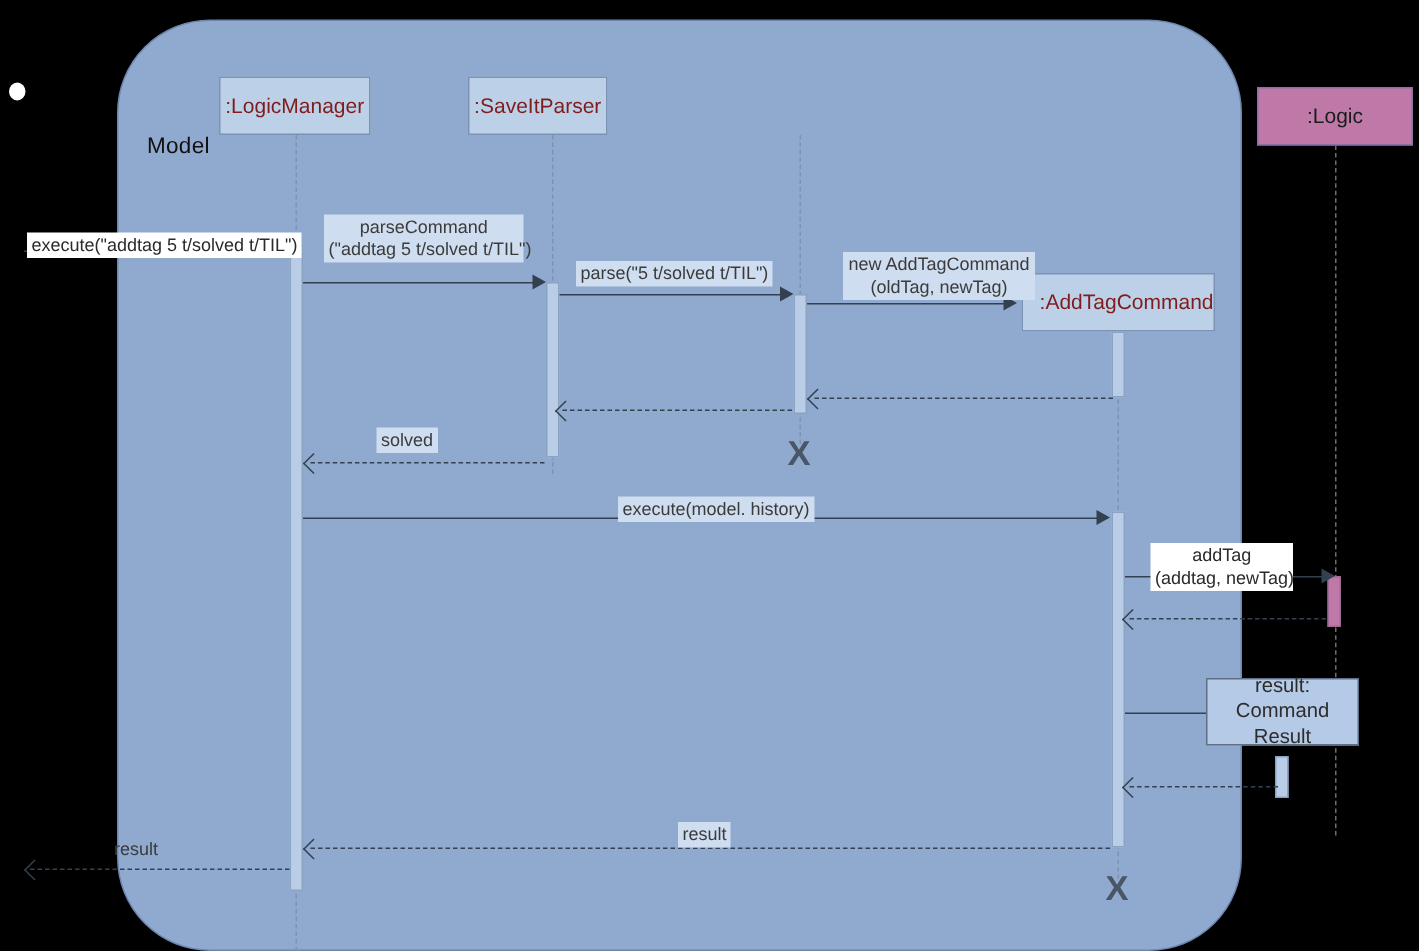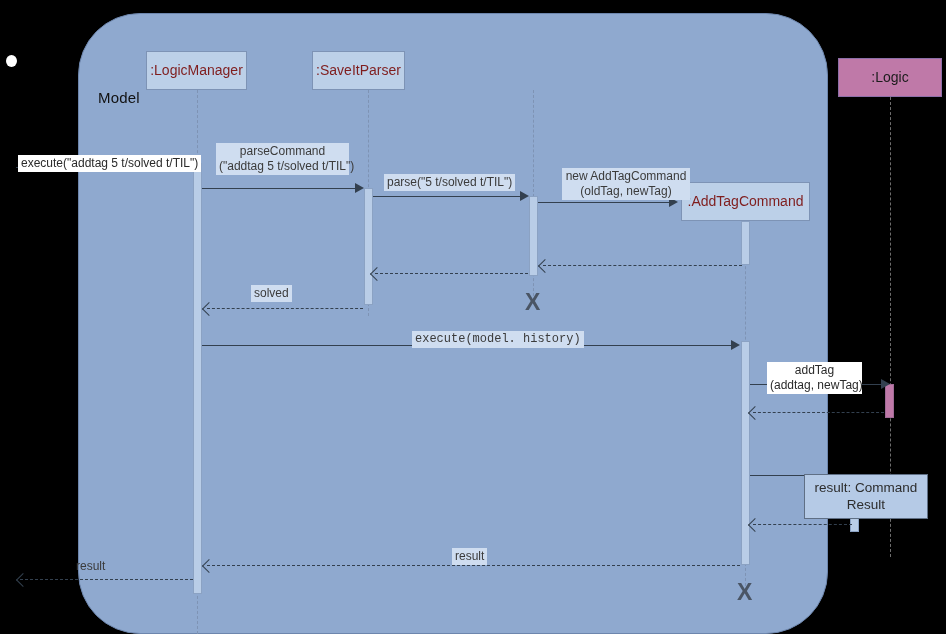--- a/index.html
+++ b/index.html
@@ -183,21 +183,21 @@
 
   <div class="participant" style="left:146px; top:51px; width:101px; height:39px;">
     <span>:LogicManager</span>
   </div>
 
   <div class="participant" style="left:312px; top:51px; width:93px; height:39px;">
     <span>:SaveItParser</span>
   </div>
 
 
-  <div class="participant obj" style="left:681px; top:182px; width:129px; height:39px;">
+  <div class="participant obj" style="left:681px; top:182px; width:129px; height:39px;justify-content:flex-end;">
     <span>:AddTagCommand</span>
   </div>
 
   <div class="participant model" style="left:838px; top:58px; width:104px; height:39px;">
     <span>:Logic</span>
   </div>
 
   <div class="arrow-line" style="left:16px; top:167px; width:172px;"></div>
   <div class="arrow-head-r" style="left:185px; top:162px;"></div>
   <div class="msg onblack" style="left:18px; top:155px;">execute("addtag 5 t/solved t/TIL")</div>
@@ -223,32 +223,32 @@
 
   <div class="arrow-line dashed" style="left:375px; top:273px; width:153px;"></div>
   <div class="arrow-head-l-open" style="left:372px; top:269px;"></div>
 
   <div class="arrow-line dashed" style="left:207px; top:308px; width:156px;"></div>
   <div class="arrow-head-l-open" style="left:204px; top:304px;"></div>
   <div class="msg" style="left:251px; top:285px;">solved</div>
 
   <div class="arrow-line" style="left:202px; top:345px; width:532px;"></div>
   <div class="arrow-head-r" style="left:731px; top:340px;"></div>
-  <div class="msg" style="left:412px; top:331px;font-family:Liberation Mono, monospace;">execute(model. history)</div>
+  <div class="msg" style="left:412px; top:331px;">execute(model. history)</div>
 
   <div class="arrow-line" style="left:750px; top:384px; width:134px;"></div>
   <div class="arrow-head-r" style="left:881px; top:379px;"></div>
   <div class="msg onblack" style="left:767px; top:362px; width:89px;">addTag
 (addtag, newTag)</div>
 
   <div class="arrow-line dashed" style="left:753px; top:412px; width:131px;"></div>
   <div class="arrow-head-l-open" style="left:750px; top:408px;"></div>
 
   <div class="arrow-line" style="left:750px; top:475px; width:55px;"></div>
-  <div class="result-box" style="left:804px; top:452px; width:124px; height:45px;margin-top:22px;">
+  <div class="result-box" style="left:804px; top:452px; width:102px; height:45px;">
     <span>result:
 Command Result</span>
   </div>
 
   <div class="arrow-line dashed" style="left:753px; top:524px; width:99px;"></div>
   <div class="arrow-head-l-open" style="left:750px; top:520px;"></div>
 
   <div class="arrow-line dashed" style="left:207px; top:565px; width:533px;"></div>
   <div class="arrow-head-l-open" style="left:204px; top:561px;"></div>
   <div class="msg" style="left:452px; top:548px;">result</div>

